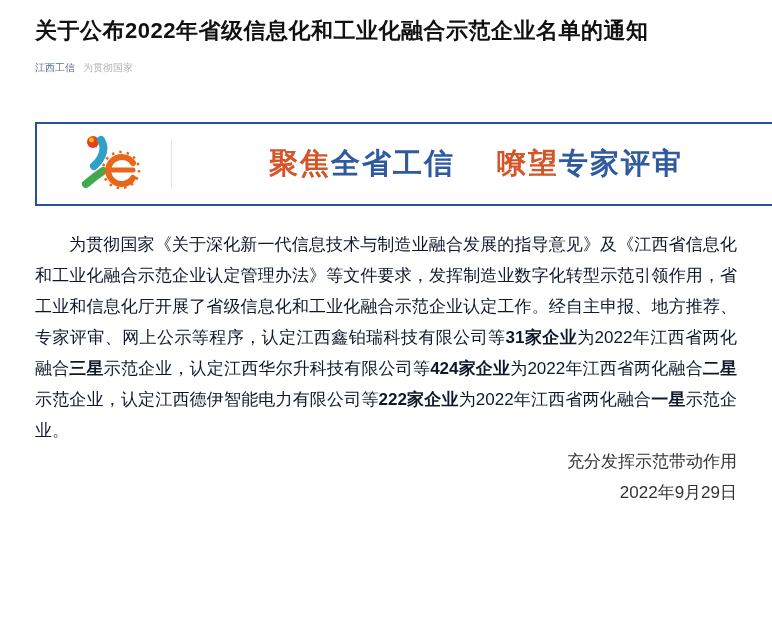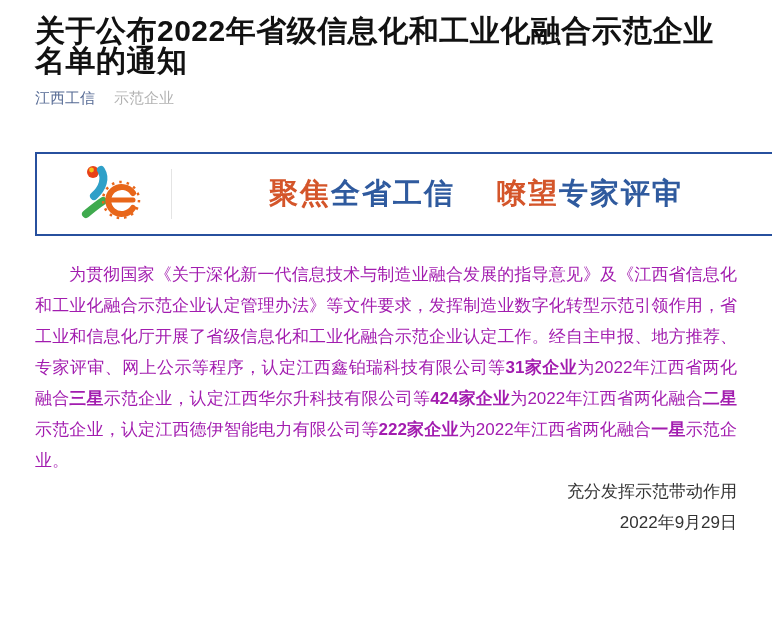--- a/index.html
+++ b/index.html
@@ -9,32 +9,32 @@
     height: 620px;
     overflow: hidden;
     background: #ffffff;
     font-family: "Liberation Sans", sans-serif;
     color: #333333;
   }
   .page { padding: 16px 35px 0 35px; }
 
   .title {
     margin: 0 0 12px 0;
-    font-size: 30px;
+    font-size: 22px;
     line-height: 30px;
     font-weight: 700;
     color: #111111;
     letter-spacing: 0.5px;
   }
 
   .meta {
     display: flex;
     align-items: flex-start;
-    gap: 19px;
-    font-size: 15px;
+    gap: 8px;
+    font-size: 10px;
     line-height: 20px;
     color: #b2b2b2;
   }
   .meta-source { color: #576b95; cursor: pointer; }
 
   .banner {
     margin-top: 44px;
     width: 747px;
     height: 84px;
     border: 2px solid #27509e;
@@ -63,21 +63,21 @@
     white-space: nowrap;
   }
   .slogan .accent { color: #d4552a; }
   .slogan .main   { color: #2f5a9e; }
 
   .content {
     margin-top: 23px;
     font-size: 17px;
     line-height: 31px;
     text-align: justify;
-    color: #a21caf;
+    color: #0f172a;
   }
   .content p { margin: 0; text-indent: 2em; }
   .content b { font-weight: 700; }
 
   .closing {
     text-align: right;
     font-size: 17px;
     line-height: 31px;
     color: #333333;
   }
@@ -85,21 +85,21 @@
 </style>
 </head>
 <body>
 
 <div class="page">
 
   <h1 class="title">关于公布2022年省级信息化和工业化融合示范企业名单的通知</h1>
 
   <div class="meta">
     <span class="meta-source">江西工信</span>
-    <span class="meta-location">示范企业</span>
+    <span class="meta-location">为贯彻国家</span>
   </div>
 
   <div class="banner">
     <svg class="logo" width="62" height="62" viewBox="0 0 62 62" aria-hidden="true">
       <circle cx="14" cy="9" r="6" fill="#e84118"></circle>
       <circle cx="12.5" cy="7" r="2.4" fill="#f6c21a"></circle>
       <path d="M22 7 C 27 15, 24 25, 15 33" stroke="#2fa0c8" stroke-width="8" fill="none" stroke-linecap="round"></path>
       <path d="M7 51 C 13 46, 18 42, 24 38" stroke="#3faa4e" stroke-width="8" fill="none" stroke-linecap="round"></path>
       <circle cx="42" cy="37" r="18" fill="none" stroke="#e8661a" stroke-width="2.5" stroke-dasharray="2.5 5"></circle>
       <path d="M54 30 A 13.5 13.5 0 1 0 54 45" stroke="#e8661a" stroke-width="6" fill="none" stroke-linecap="round"></path>

